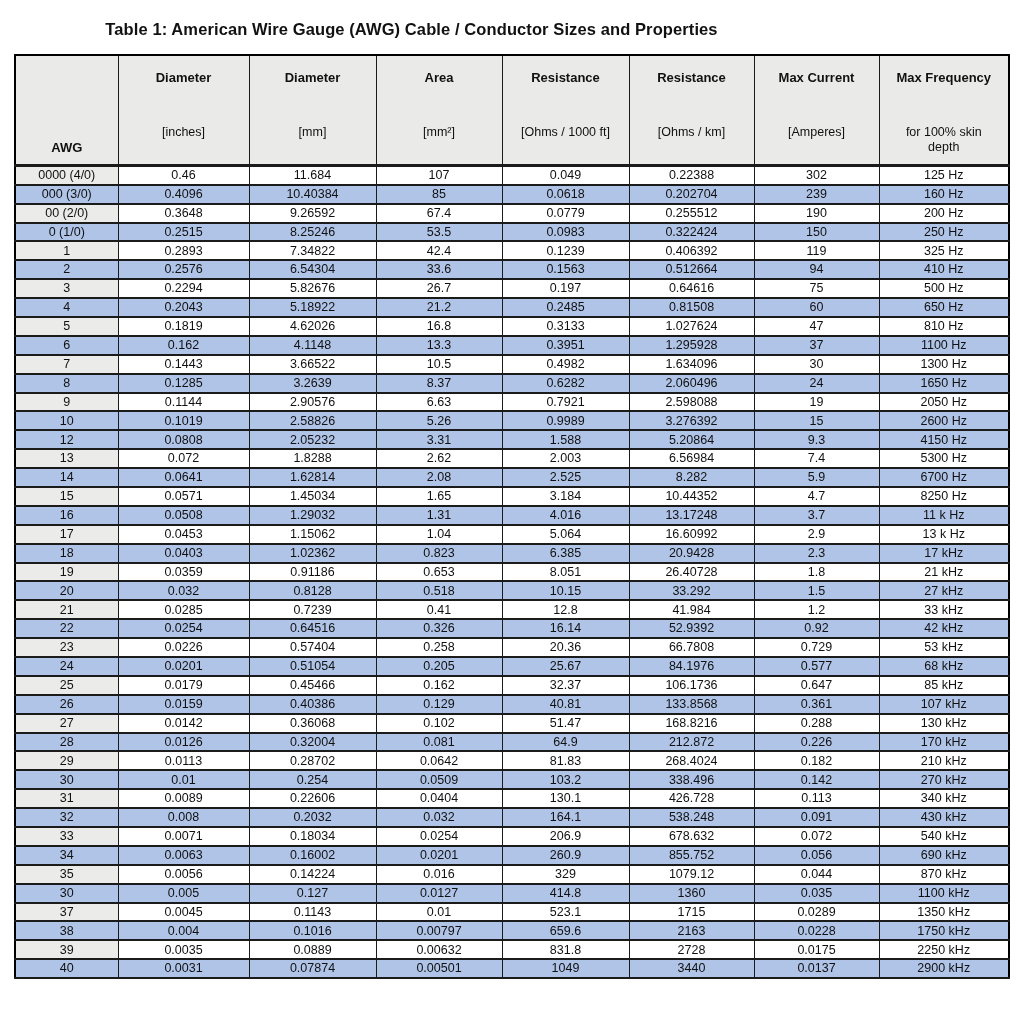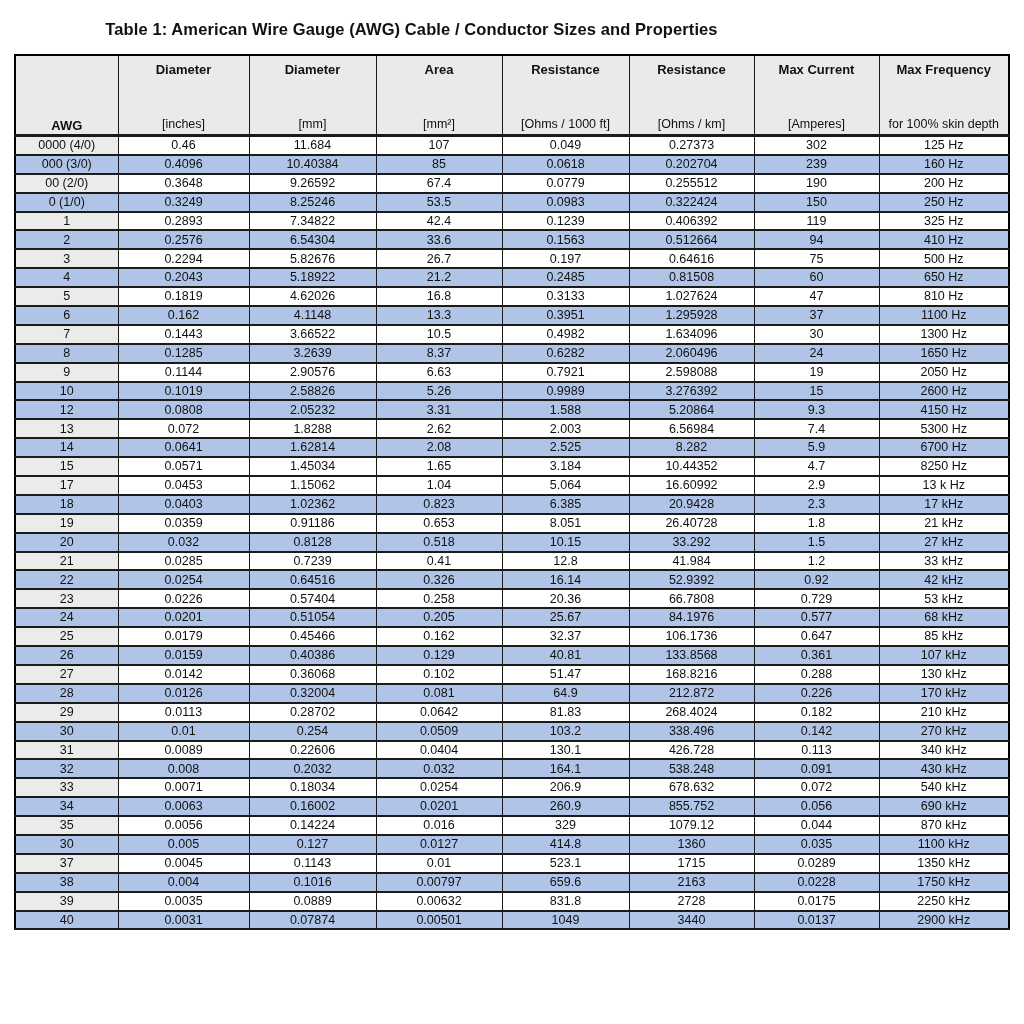--- a/index.html
+++ b/index.html
@@ -33,21 +33,21 @@
     text-align: center;
     vertical-align: middle;
     overflow: hidden;
     white-space: nowrap;
   }
   .awg-table thead th {
     background: var(--header-bg, #ebebe9);
     border-bottom-width: 3px;
     height: 78px;
     font-size: 13px;
-    padding: 0;
+    padding: 8px;
     vertical-align: top;
   }
   .h-wrap {
     display: flex;
     flex-direction: column;
     align-items: center;
     height: 100%;
     padding-top: 6px;
     box-sizing: border-box;
   }
@@ -145,21 +145,21 @@
       </th>
     </tr>
   </thead>
   <tbody>
       <tr class="row-white">
         <td>0000 (4/0)</td>
         <td>0.46</td>
         <td>11.684</td>
         <td>107</td>
         <td>0.049</td>
-        <td>0.27373</td>
+        <td>0.22388</td>
         <td>302</td>
         <td>125 Hz</td>
       </tr>
       <tr class="row-blue">
         <td>000 (3/0)</td>
         <td>0.4096</td>
         <td>10.40384</td>
         <td>85</td>
         <td>0.0618</td>
         <td>0.202704</td>
@@ -171,21 +171,21 @@
         <td>0.3648</td>
         <td>9.26592</td>
         <td>67.4</td>
         <td>0.0779</td>
         <td>0.255512</td>
         <td>190</td>
         <td>200 Hz</td>
       </tr>
       <tr class="row-blue">
         <td>0 (1/0)</td>
-        <td>0.3249</td>
+        <td>0.2515</td>
         <td>8.25246</td>
         <td>53.5</td>
         <td>0.0983</td>
         <td>0.322424</td>
         <td>150</td>
         <td>250 Hz</td>
       </tr>
       <tr class="row-white">
         <td>1</td>
         <td>0.2893</td>
@@ -319,20 +319,30 @@
       <tr class="row-white">
         <td>15</td>
         <td>0.0571</td>
         <td>1.45034</td>
         <td>1.65</td>
         <td>3.184</td>
         <td>10.44352</td>
         <td>4.7</td>
         <td>8250 Hz</td>
       </tr>
+      <tr class="row-blue">
+        <td>16</td>
+        <td>0.0508</td>
+        <td>1.29032</td>
+        <td>1.31</td>
+        <td>4.016</td>
+        <td>13.17248</td>
+        <td>3.7</td>
+        <td>11 k Hz</td>
+      </tr>
       <tr class="row-white">
         <td>17</td>
         <td>0.0453</td>
         <td>1.15062</td>
         <td>1.04</td>
         <td>5.064</td>
         <td>16.60992</td>
         <td>2.9</td>
         <td>13 k Hz</td>
       </tr>

